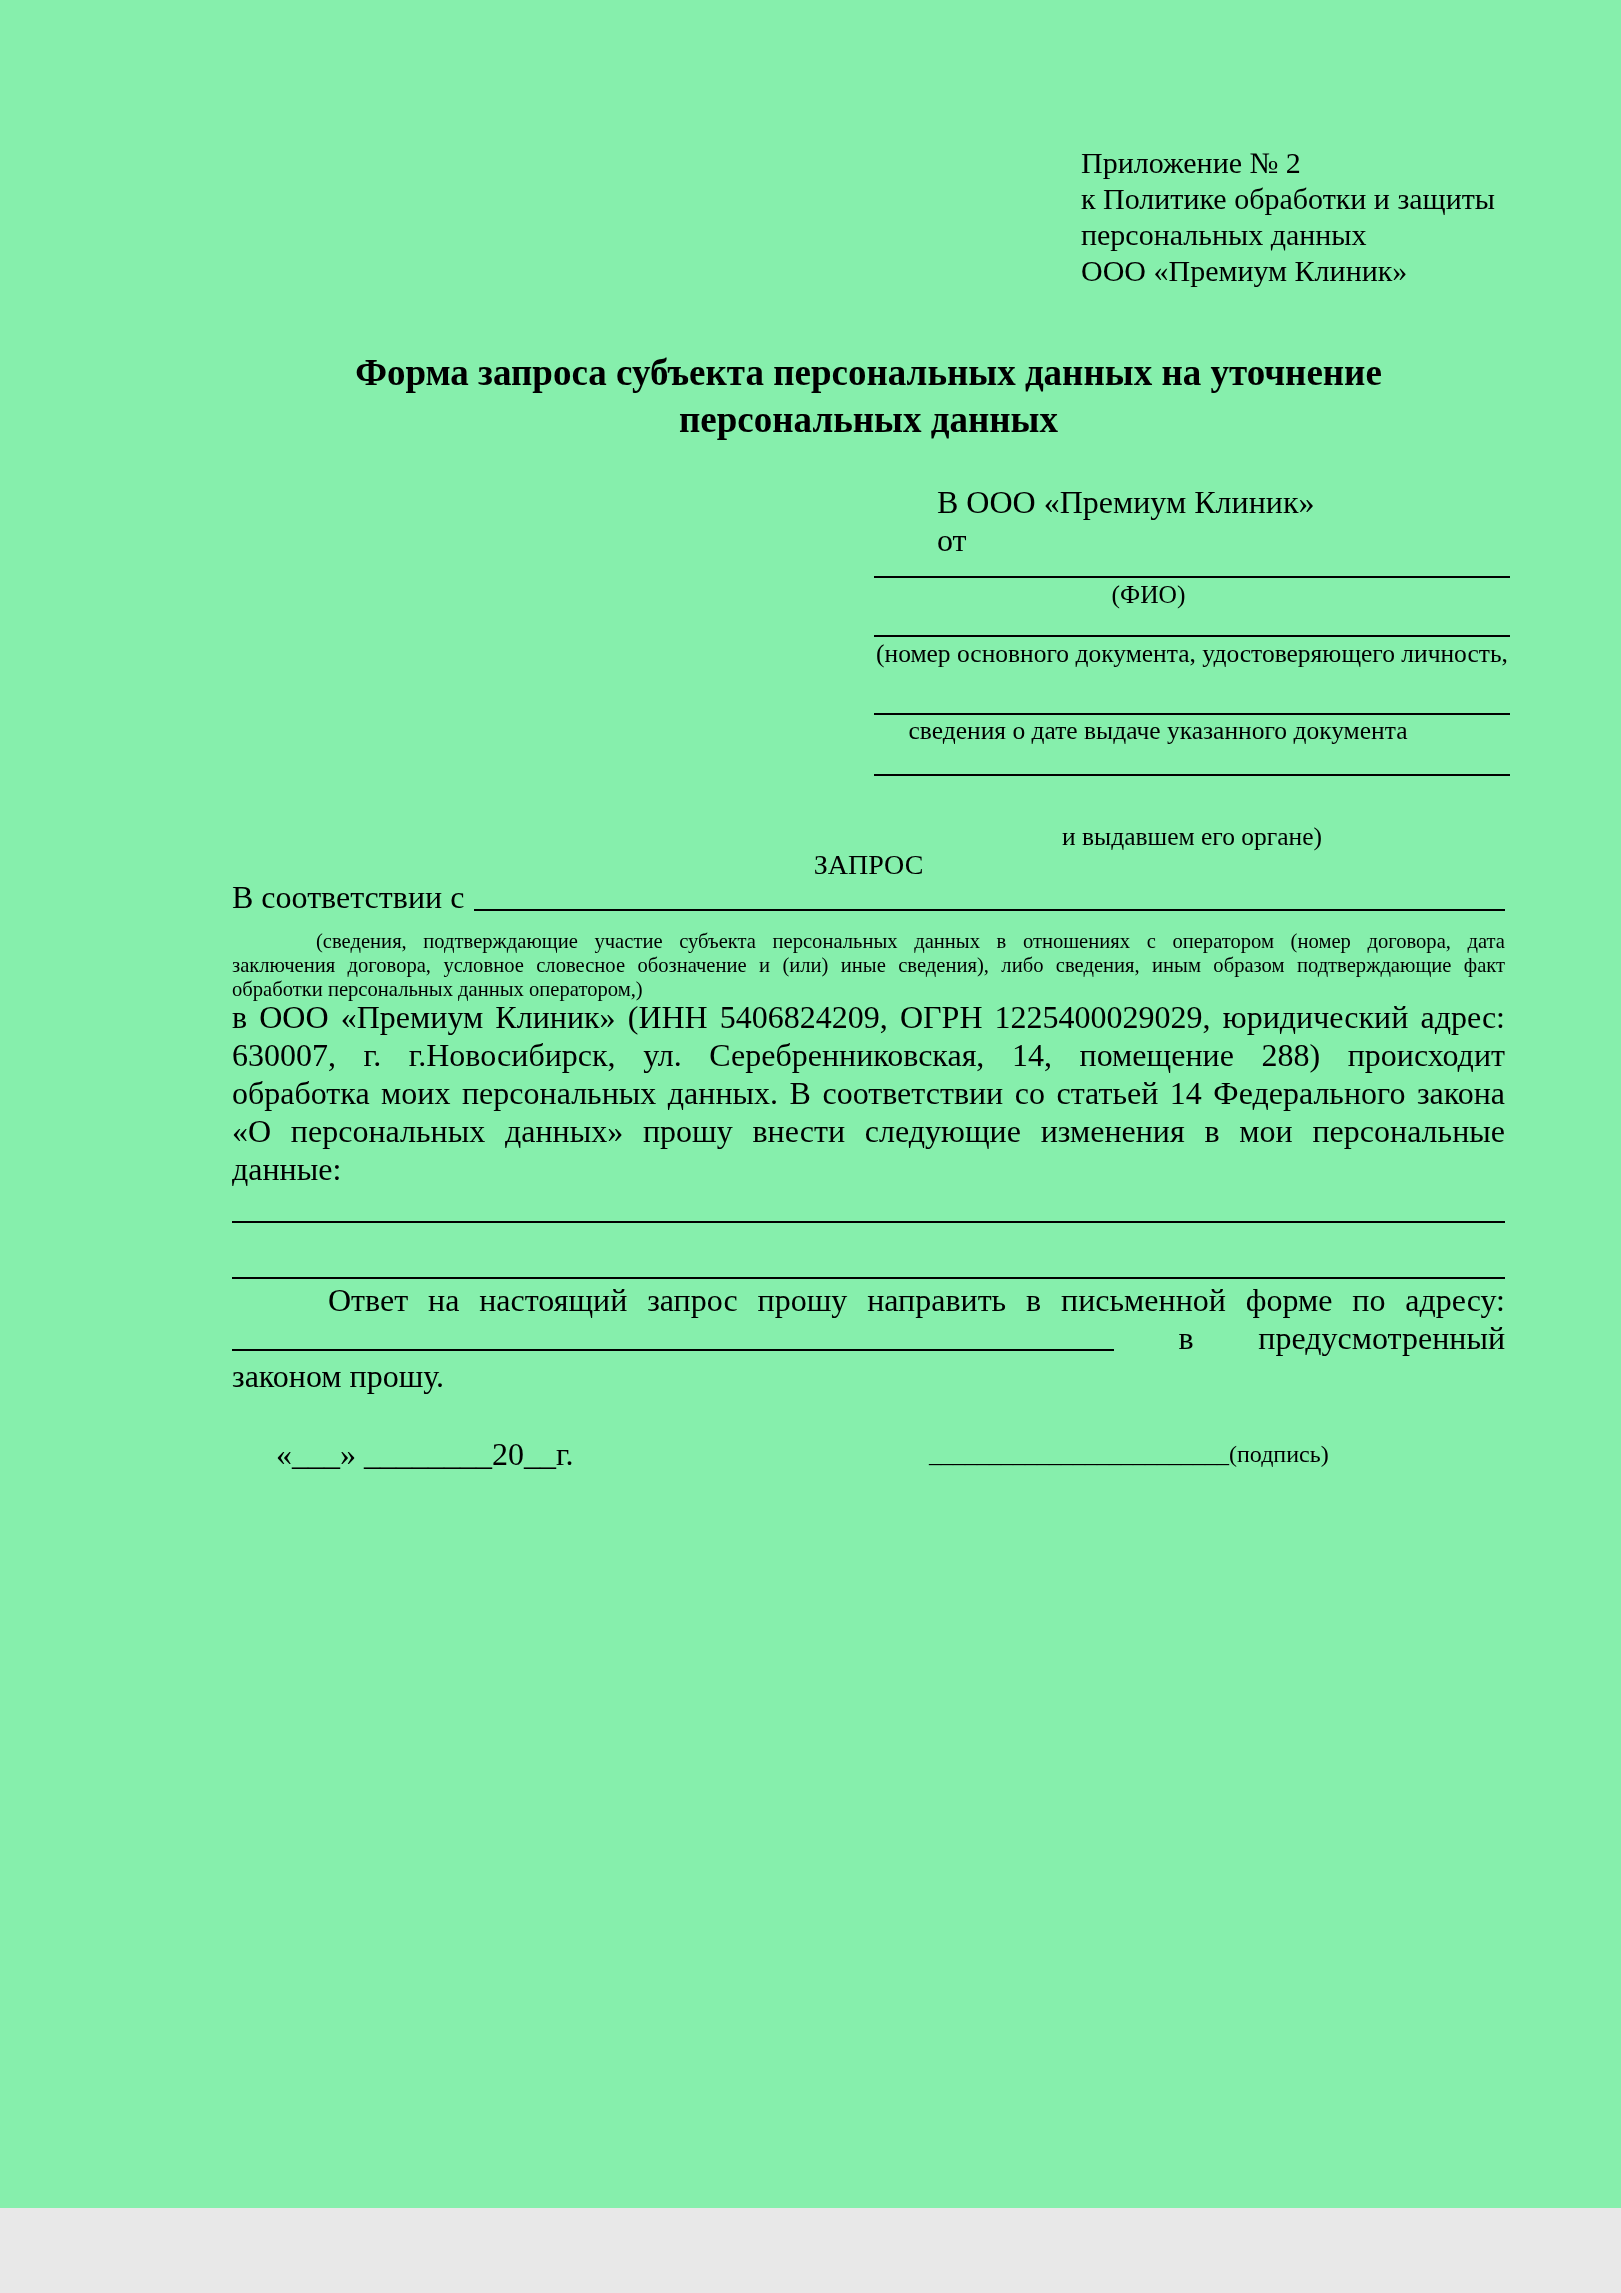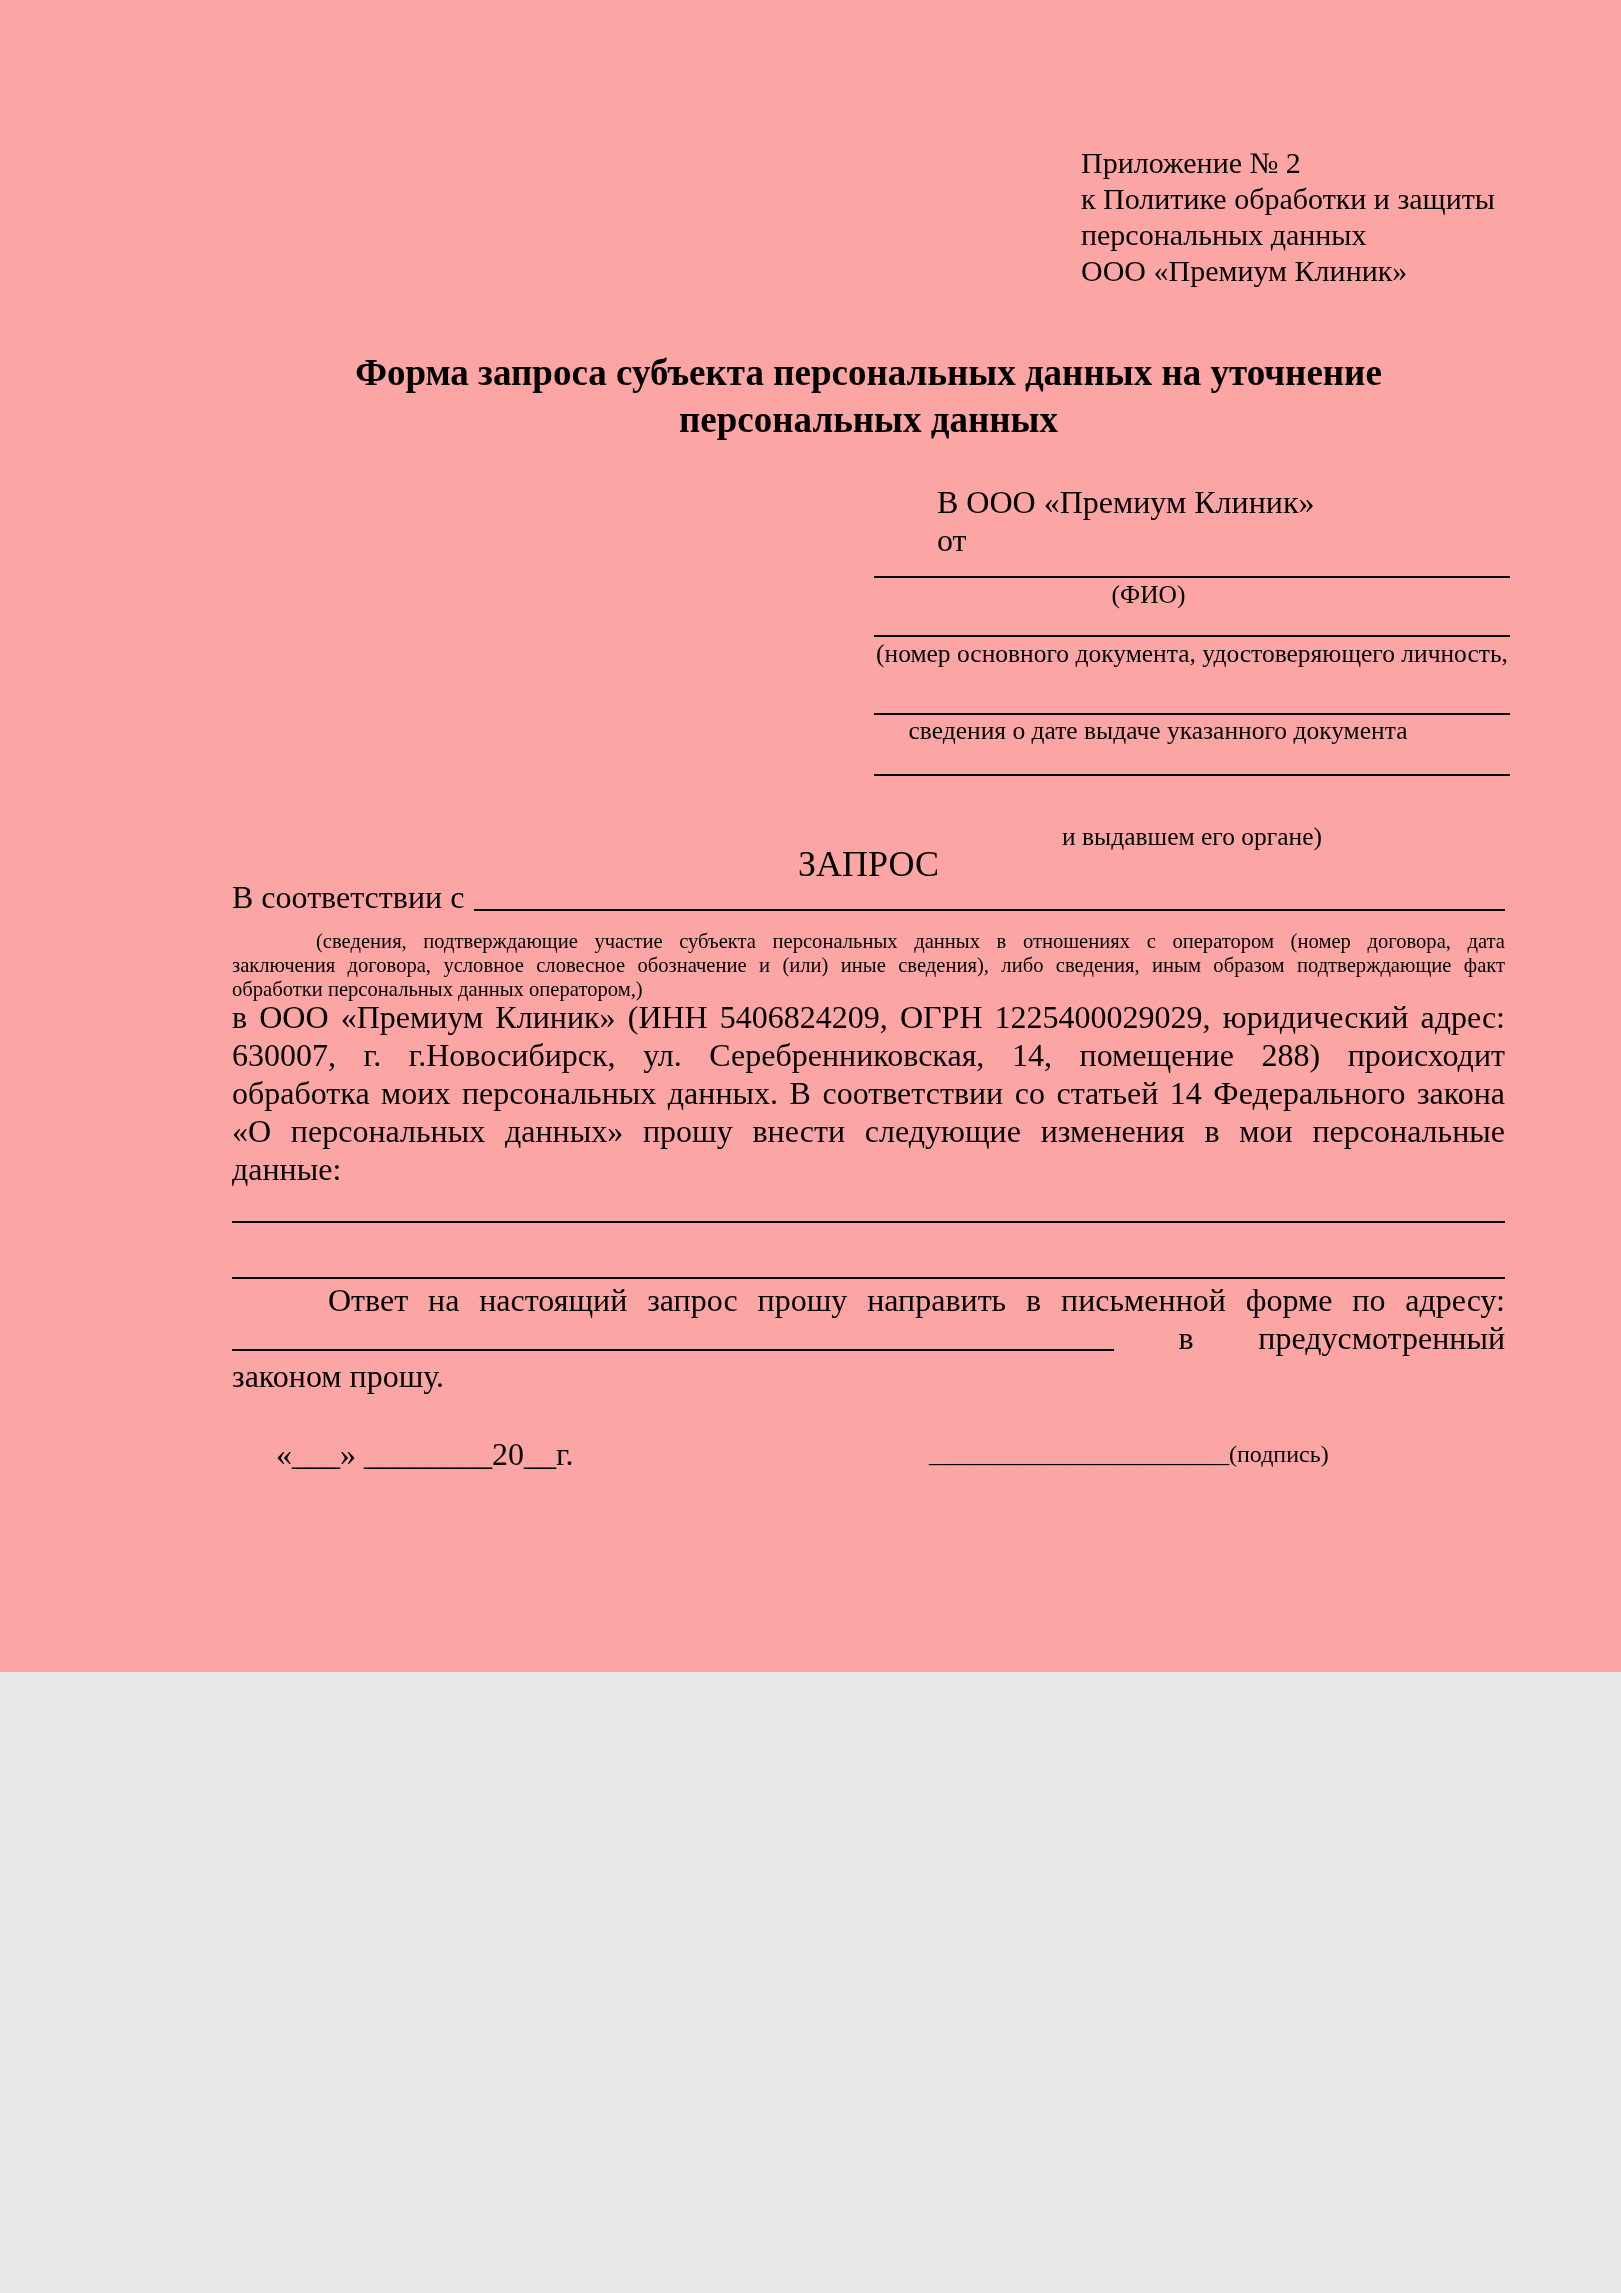--- a/index.html
+++ b/index.html
@@ -1,36 +1,36 @@
 <!DOCTYPE html>
 <html><head>
 <meta charset="utf-8">
 <style>
   html,body{margin:0;padding:0;background:#e8e8e8;}
   .page{
     position:relative;
-    width:1621px;height:1672px;
-    background:#fca5a5;
+    width:1621px;height:2208px;
+    background:#86efac;
     font-family:"Liberation Serif","DejaVu Serif",serif;
     color:#000;
     overflow:hidden;
   }
   .abs{position:absolute;}
   
   .header-block{left:1081px;top:145px;font-size:30px;line-height:36px;}
   
   .doc-title{left:232px;top:349px;width:1273px;text-align:center;
              font-size:37px;line-height:47px;font-weight:bold;}
   
   .recipient-text{left:937px;top:483px;font-size:32px;line-height:38px;}
   .blank-line{border-top:2.9px solid #000;height:0;}
   .field-label{font-size:25.5px;line-height:29px;text-align:center;}
   
   .zapros-heading{left:232px;top:845px;width:1273px;text-align:center;
-                  font-size:36px;line-height:39px;}
+                  font-size:28px;line-height:39px;}
   .intro-row{left:232px;top:878px;width:1273px;display:flex;align-items:flex-end;
              font-size:32px;line-height:39px;}
   .intro-row .fill{flex:1;border-bottom:2.9px solid #000;margin:0 0 5.9px 9.8px;}
   .note-block{left:232px;top:929px;width:1273px;font-size:20.6px;line-height:24px;}
   .jline{text-align:justify;text-align-last:justify;}
   .jline-last{text-align:left;}
   .indent86{text-indent:84px;}
   .indent98{text-indent:96px;}
   .body-block{left:232px;top:998px;width:1273px;font-size:32px;line-height:38px;}
   

